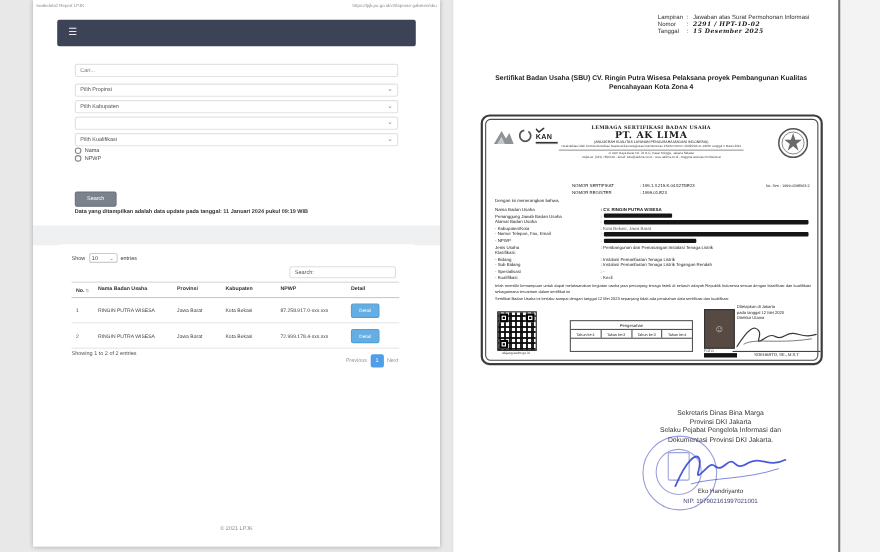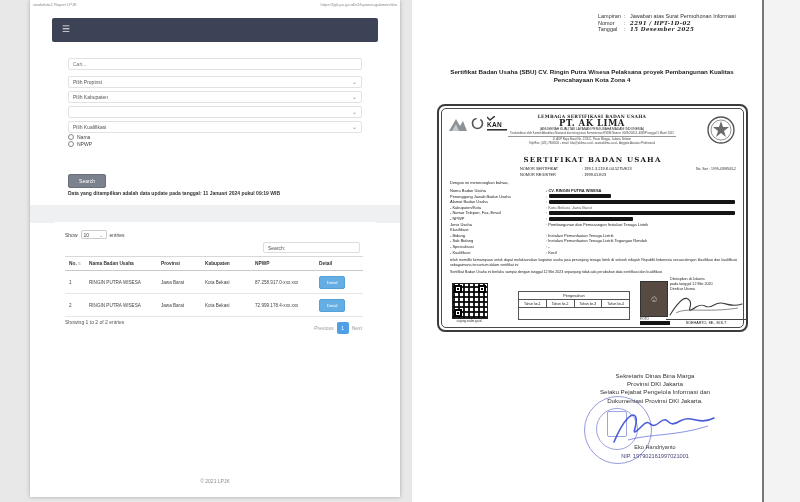--- a/index.html
+++ b/index.html
@@ -262,21 +262,20 @@
           <div class="ch5">Jl. AUP Raya Barat No. 21 B-C, Pasar Minggu, Jakarta Selatan</div>
           <div class="ch5">Telp/Fax: (021) 7806556 - email: lsbu@aklima.co.id - www.aklima.co.id - Anggota Asosiasi Profesional</div>
         </div>
 
         <svg class="abs" style="right:8px;top:7px;" width="28" height="28" viewBox="0 0 28 28">
           <circle cx="14" cy="14" r="13" fill="none" stroke="#555" stroke-width="1.4"></circle>
           <circle cx="14" cy="14" r="10" fill="none" stroke="#777" stroke-width=".8"></circle>
           <path d="M14 5 L16 11 L22 11 L17 15 L19 21 L14 17 L9 21 L11 15 L6 11 L12 11 Z" fill="#6a6a6a"></path>
         </svg>
 
-        <div id="cert-title" class="abs serif">SERTIFIKAT BADAN USAHA</div>
 
         <div class="abs" style="left:78px;top:57px;">
           <div class="numrow">
             <span class="numlabel">NOMOR SERTIFIKAT</span>
             <span>: 199.1.3.219.K.04.5275/E23</span>
           </div>
           <div class="numrow">
             <span class="numlabel">NOMOR REGISTER</span>
             <span>: 1999.01.E23</span>
           </div>

